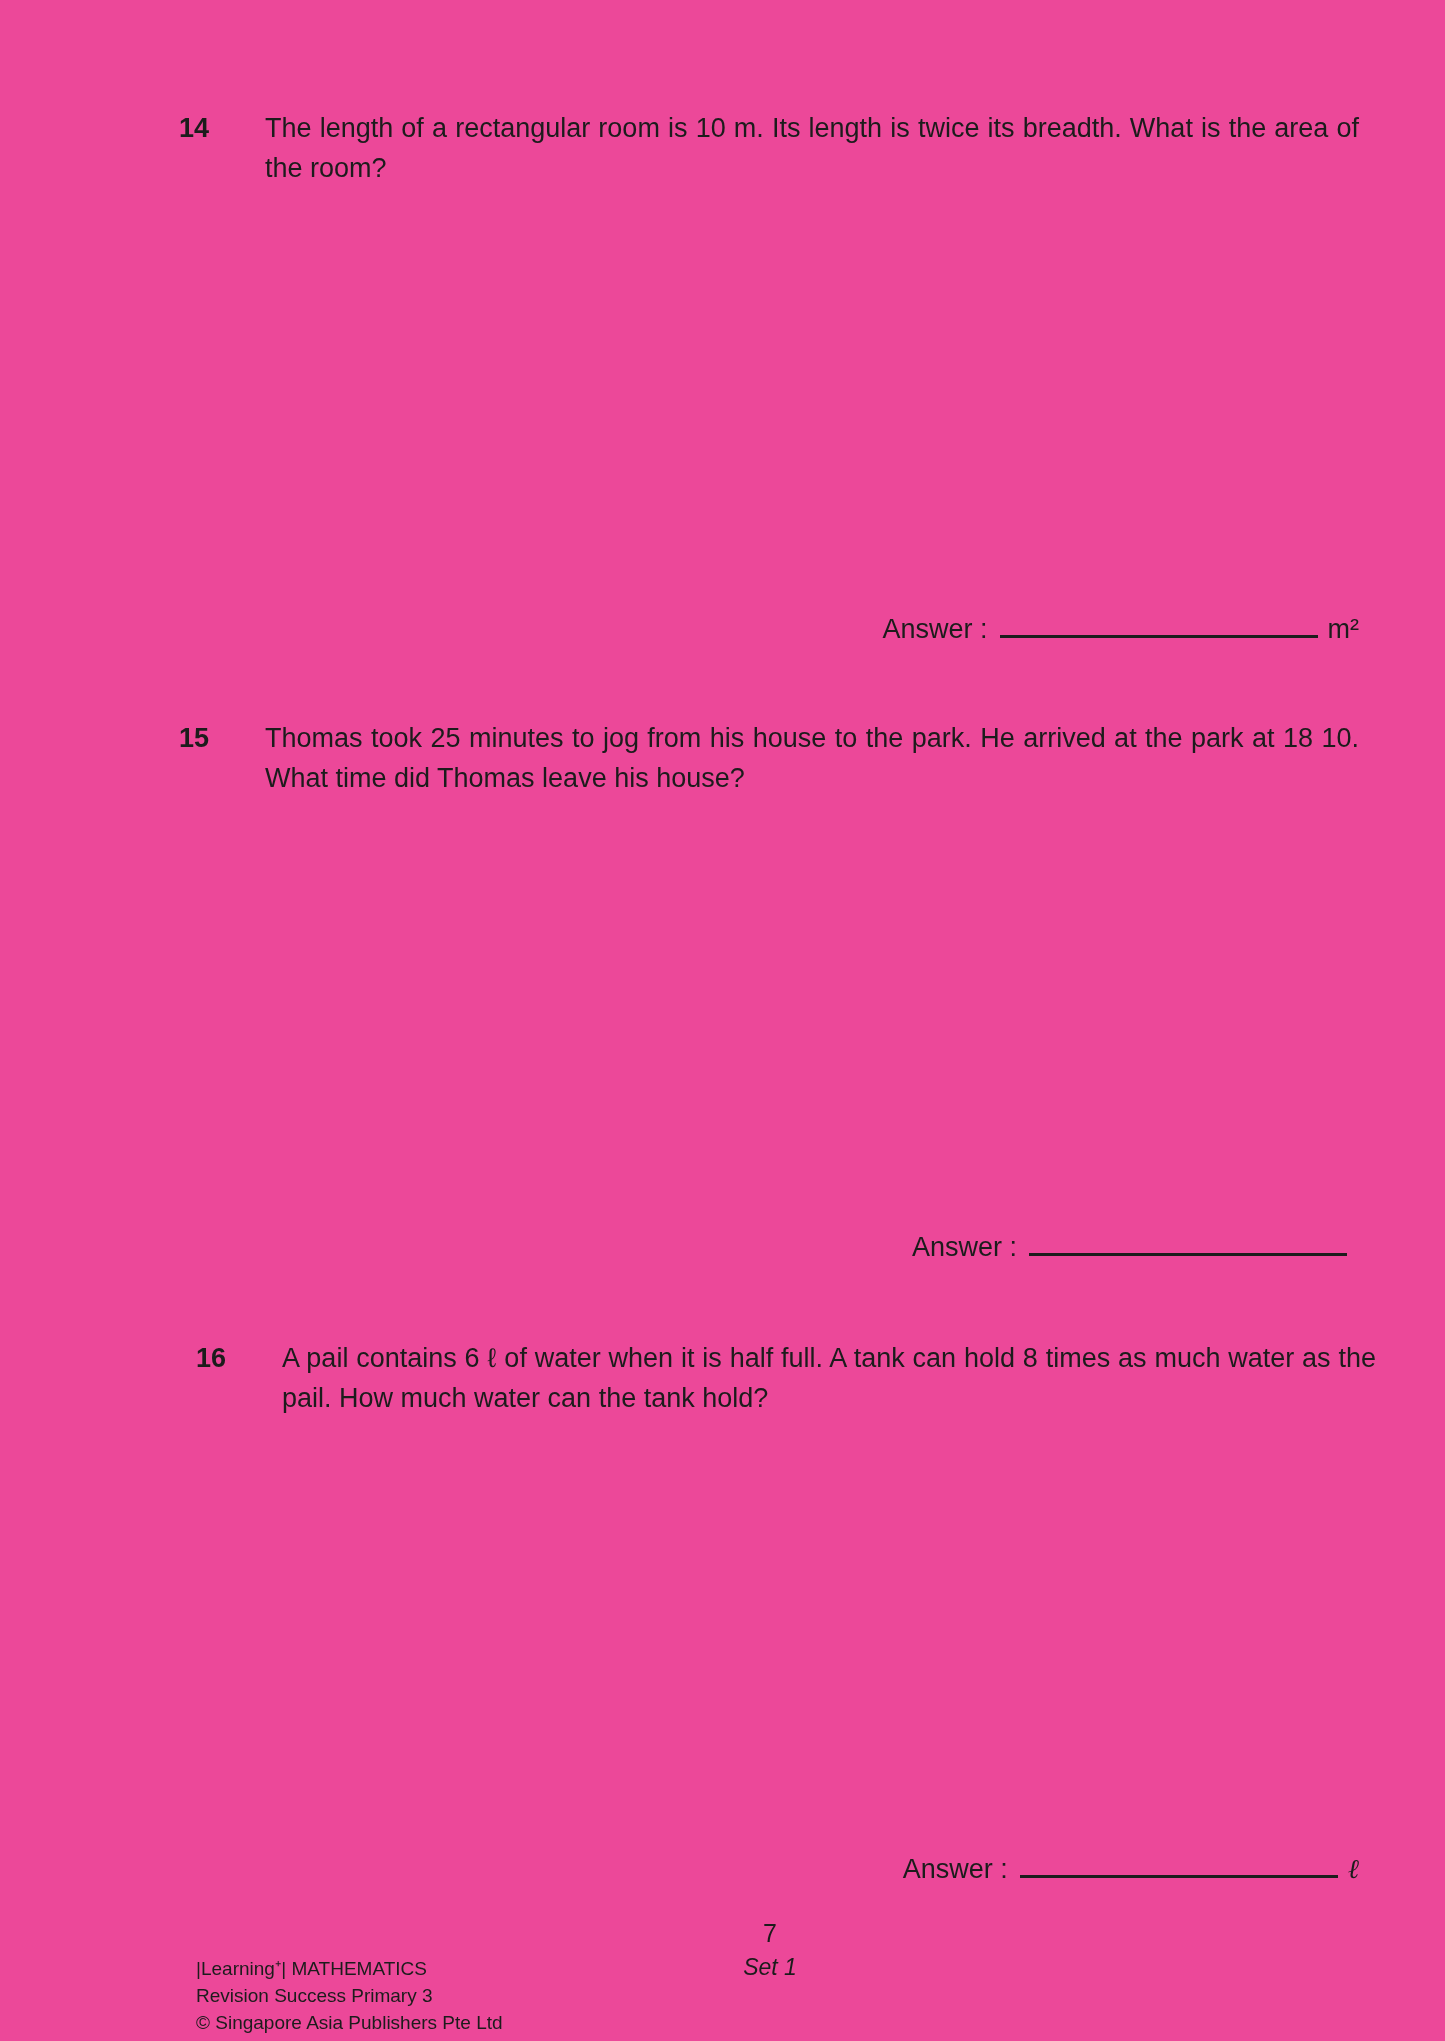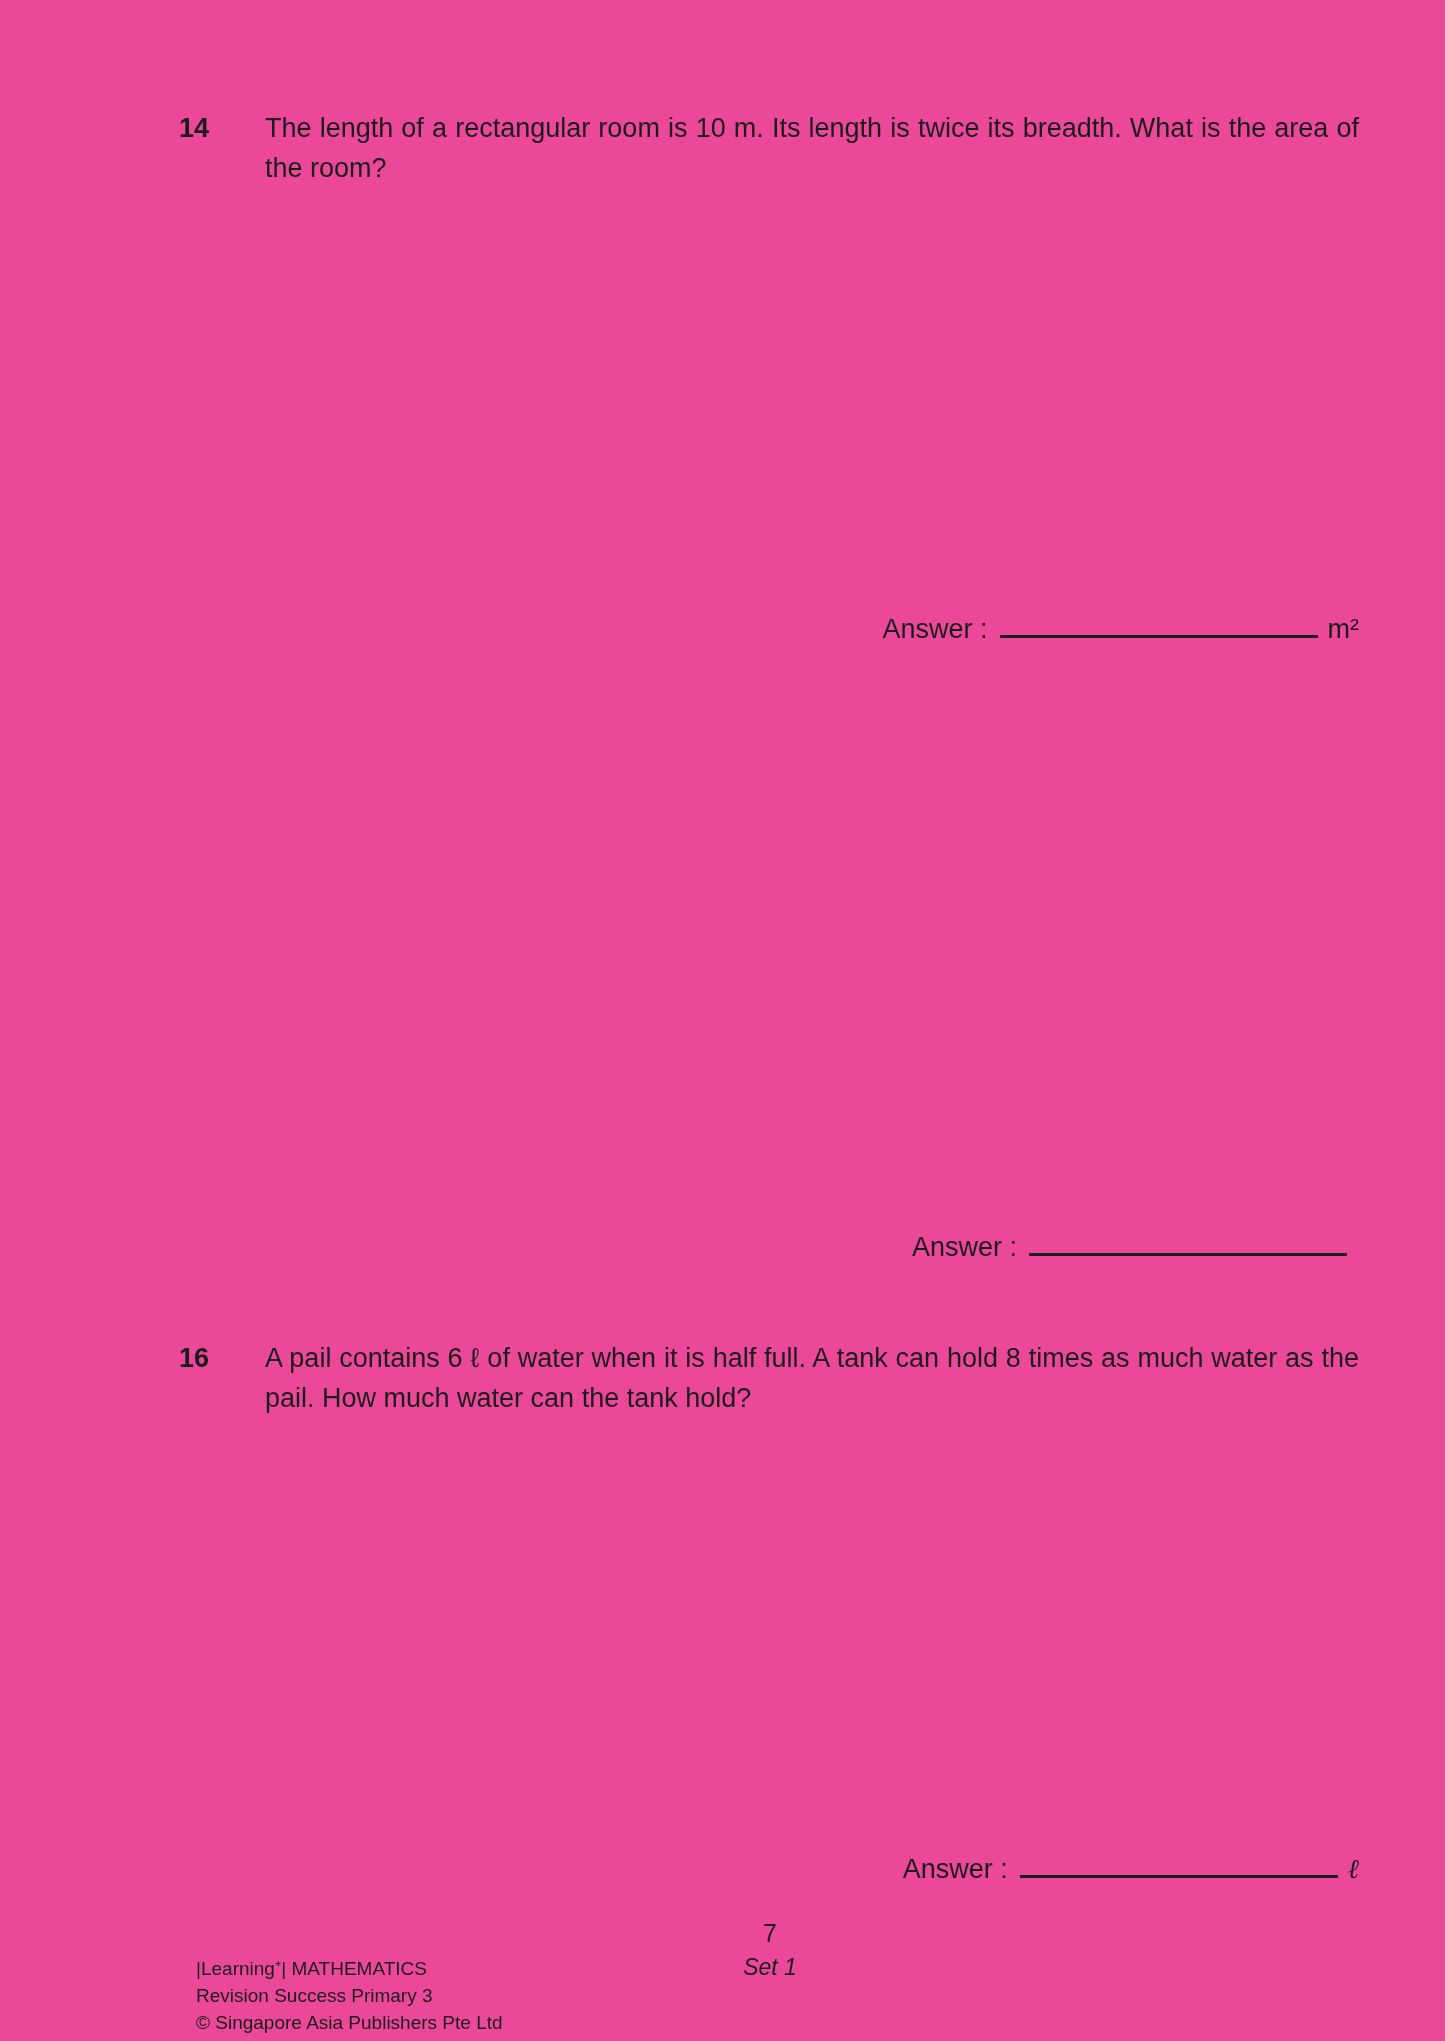--- a/index.html
+++ b/index.html
@@ -88,26 +88,30 @@
 
   <div class="question" style="top: 108px;">
     <div class="qnum">14</div>
     <div class="qtext">The length of a rectangular room is 10 m. Its length is twice its breadth. What is the area of the room?</div>
   </div>
 
   <div class="answer-row" style="top: 610px;">
     <span class="answer-label">Answer :</span><span class="answer-line"></span><span class="answer-unit">m²</span>
   </div>
 
+  <div class="question" style="top: 718px;">
+    <div class="qnum">15</div>
+    <div class="qtext">Thomas took 25 minutes to jog from his house to the park. He arrived at the park at 18 10. What time did Thomas leave his house?</div>
+  </div>
 
   <div class="answer-row" style="top: 1228px;">
     <span class="answer-label">Answer :</span><span class="answer-line"></span><span class="answer-unit"></span>
   </div>
 
-  <div class="question" style="top: 1338px;">
+  <div class="question" style="top: 1338px; margin-left: 17px;">
     <div class="qnum">16</div>
     <div class="qtext">A pail contains 6 ℓ of water when it is half full. A tank can hold 8 times as much water as the pail. How much water can the tank hold?</div>
   </div>
 
   <div class="answer-row" style="top: 1850px;">
     <span class="answer-label">Answer :</span><span class="answer-line"></span><span class="answer-unit unit-script">ℓ</span>
   </div>
 
   <div class="footer-left">
     <div>|Learning⁺| MATHEMATICS</div>

